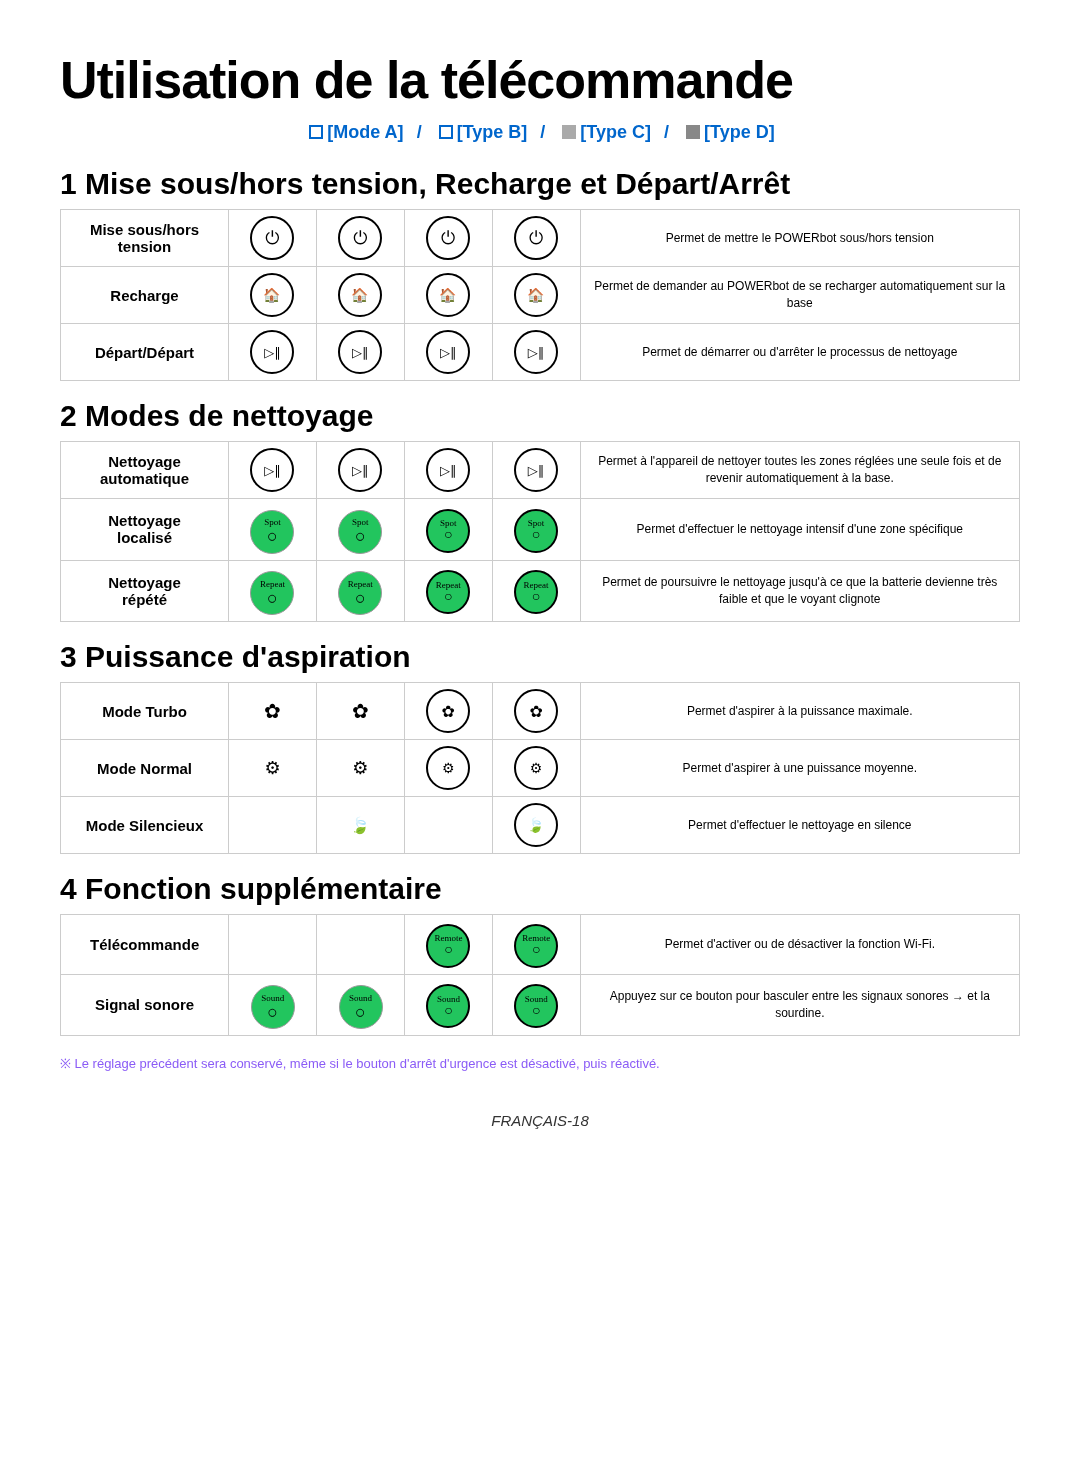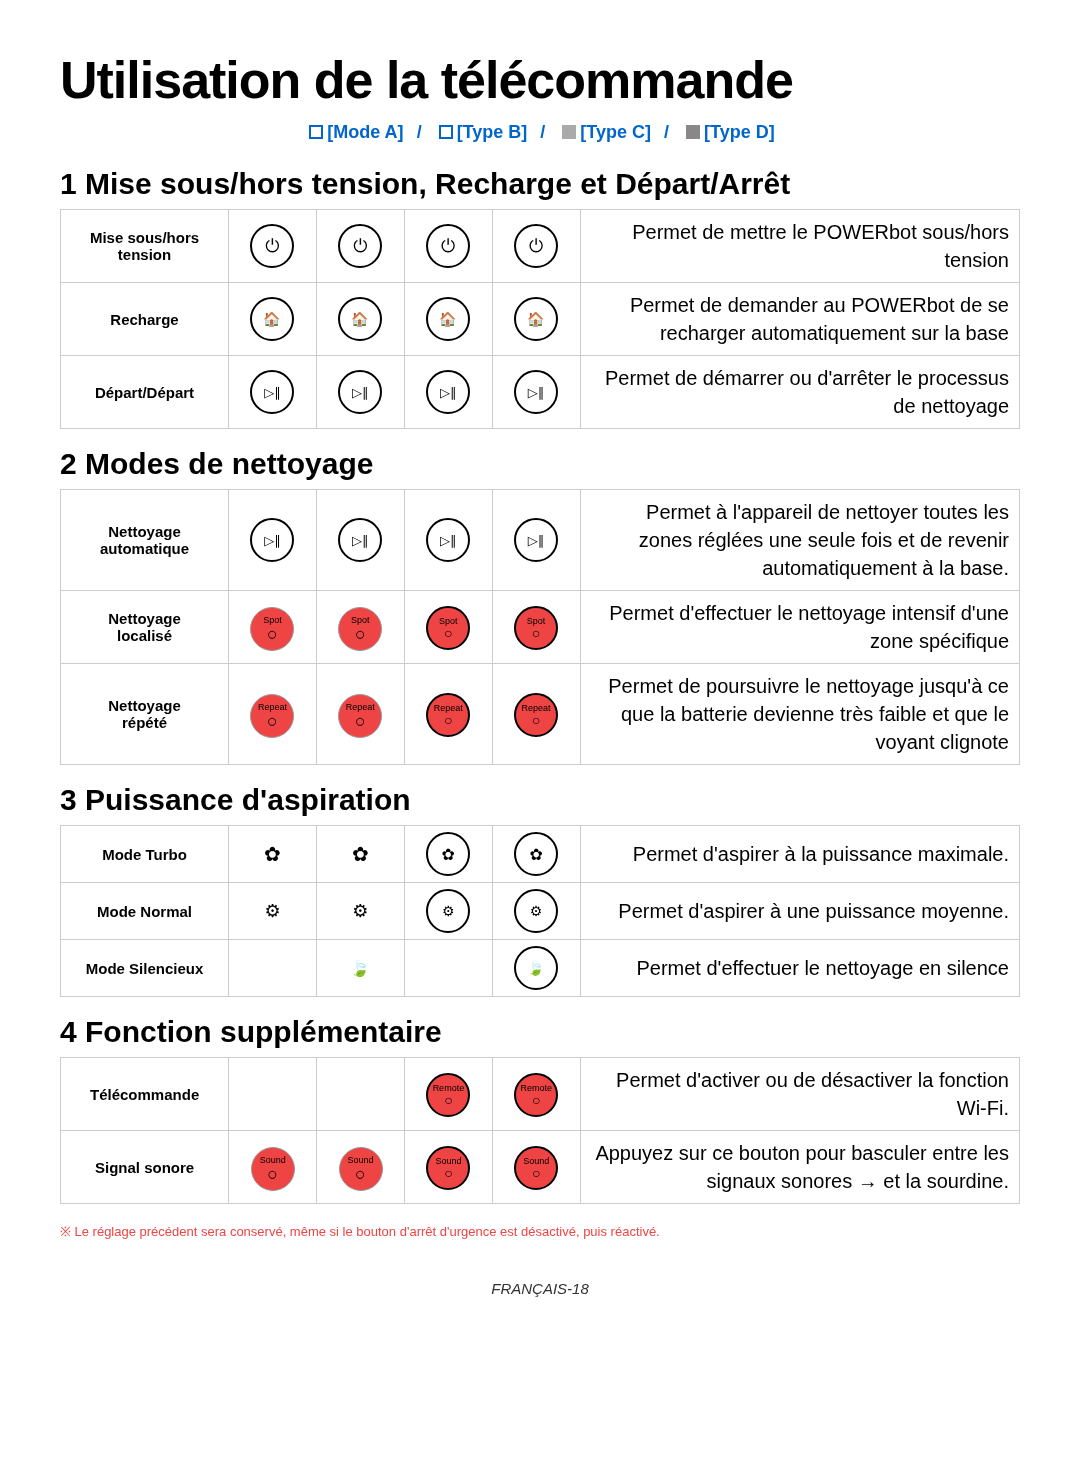--- a/index.html
+++ b/index.html
@@ -59,22 +59,22 @@
       text-align: center;
     }
     .label-cell {
       font-weight: bold;
       font-size: 15px;
       background: #fff;
       width: 130px;
       text-align: center;
     }
     .desc-cell {
-      text-align: right;
-      font-size: 20px;
+      text-align: center;
+      font-size: 12px;
       line-height: 1.4;
       width: 340px;
     }
     .icon-cell {
       width: 68px;
       font-size: 22px;
       padding: 6px;
     }
     
     .btn-circle {
@@ -96,38 +96,39 @@
     .btn-with-label {
       display: inline-flex;
       flex-direction: column;
       align-items: center;
       justify-content: center;
       width: 44px;
       height: 44px;
       border-radius: 50%;
       border: 1.5px solid #999;
       font-size: 9px;
-      background: #ef4444;
+      background: #22c55e;
       padding: 3px;
+      font-family: Liberation Serif, serif;
     }
     .btn-with-label.bold-border {
       border: 2px solid #000;
     }
     .no-border-icon {
       display: inline-flex;
       align-items: center;
       justify-content: center;
       width: 44px;
       height: 44px;
       font-size: 18px;
     }
     .footer-note {
       font-size: 13px;
       margin-top: 18px;
-      color: #ef4444;
+      color: #8b5cf6;
     }
     .footer-note::before {
       content: '※ ';
     }
     .page-num {
       text-align: center;
       margin-top: 40px;
       font-size: 15px;
       color: #333;
       font-style: italic;

